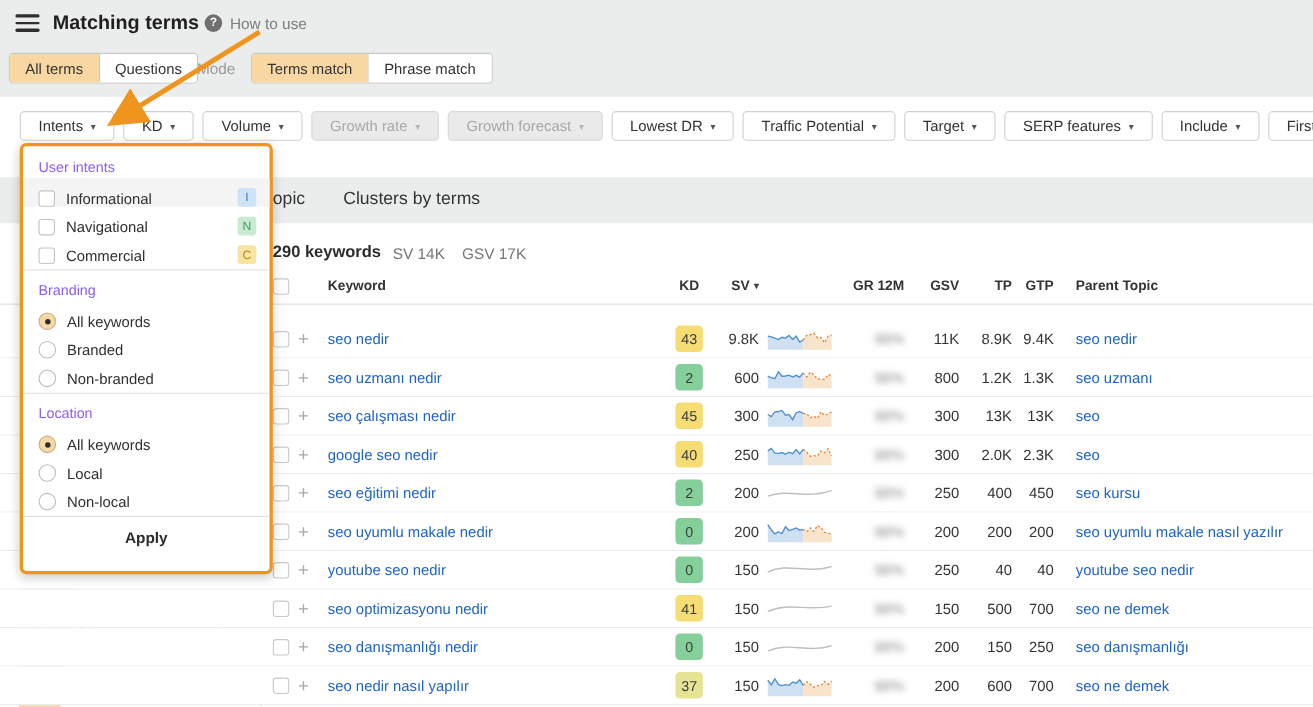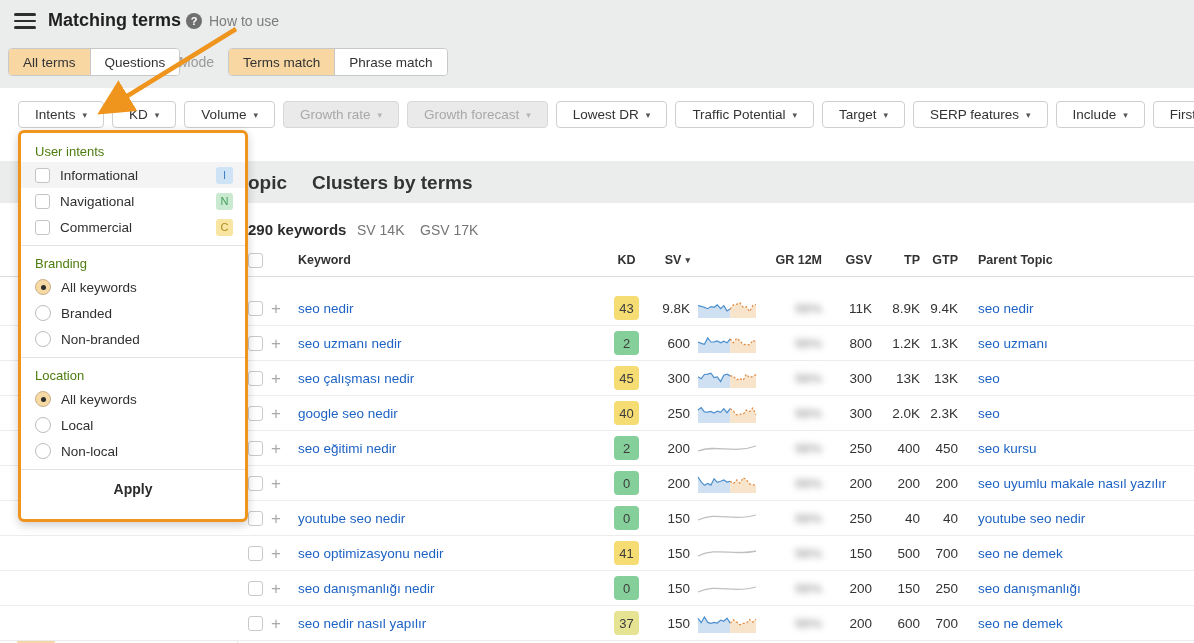--- a/index.html
+++ b/index.html
@@ -30,21 +30,21 @@
   .filters { position:absolute; left:18px; top:101px; display:flex; gap:8px; }
   .fbtn { height:27px; display:flex; align-items:center; gap:7px; padding:0 16px; background:#fff; border:1px solid #cfcfcf; border-radius:4px; font-size:13.5px; color:#333; cursor:pointer; white-space:nowrap; }
   .fbtn .caret { font-size:9px; color:#555; }
   .fbtn.disabled { background:#eaeaea; border-color:#d8d8d8; color:#a8a8a8; cursor:default; }
   .fbtn.disabled .caret { color:#b5b5b5; }
 
   
   .arrow-svg { position:absolute; left:0; top:0; pointer-events:none; z-index:70; }
 
   
-  .rtab { position:absolute; top:172px; font-size:19px; font-weight:bold; color:#333; cursor:pointer; }
+  .rtab { position:absolute; top:172px; font-size:16px; font-weight:normal; color:#333; cursor:pointer; }
   .rtab-partial { left:248px; }
   .rtab-terms { left:312px; }
 
   
   .summary-count { position:absolute; left:248px; top:221px; font-size:15px; font-weight:bold; color:#2c2c2c; }
   .summary-sv { position:absolute; left:357px; top:222px; font-size:14px; color:#757575; }
   .summary-gsv { position:absolute; left:420px; top:222px; font-size:14px; color:#757575; }
   .summary-divider { position:absolute; left:0; top:257px; width:1194px; height:1px; background:#e2e2e2; }
 
   
@@ -75,22 +75,22 @@
   a.kw, a.parent { color:var(--link,#1e63c4); text-decoration:none; cursor:pointer; }
   .kd-badge { min-width:25px; height:24px; padding:0 4px; border-radius:4px; display:flex; align-items:center; justify-content:center; font-size:13px; color:#3d3d3d; }
   .kd-yellow { background:var(--kd-yellow,#f5dc73); }
   .kd-green  { background:var(--kd-green,#85cf9b); }
   .kd-lime   { background:var(--kd-lime,#e6e493); }
   .blur { filter:blur(3px); color:#8a8a8a; }
   .sort-caret { font-size:9px; color:#444; margin-left:4px; }
 
   
   .panel { position:absolute; left:18px; top:130px; width:230px; height:392px; background:#fff; border:3px solid var(--accent,#ef941d); border-radius:6px; box-shadow:0 3px 10px rgba(0,0,0,.2); z-index:60; padding-top:6px; }
-  .p-title { padding:5px 14px 3px; font-size:13px; color:#4d7c0f; }
-  .p-item { height:26px; display:flex; align-items:center; padding:0 12px 0 14px; cursor:pointer; }
+  .p-title { padding:5px 14px 3px; font-size:13px; color:#8b5cf6; }
+  .p-item { height:26px; display:flex; align-items:flex-end; padding:0 12px 0 14px; cursor:pointer; }
   .p-item.hl { background:#f4f4f4; }
   .p-item .lbl { font-size:13.5px; color:#2f2f2f; margin-left:10px; flex:1; }
   .p-check { width:15px; height:15px; border:1px solid #c4c4c4; border-radius:3px; background:#fff; flex:0 0 auto; }
   .p-radio { width:16px; height:16px; border-radius:50%; border:1px solid #bdbdbd; background:#fff; flex:0 0 auto; position:relative; }
   .p-radio.sel { background:#f6d9a4; border-color:#c9b089; }
   .p-radio.sel::after { content:""; position:absolute; left:4.5px; top:4.5px; width:5px; height:5px; border-radius:50%; background:#2d2d2d; }
   .i-badge { width:17px; height:17px; border-radius:3px; font-size:11px; display:flex; align-items:center; justify-content:center; }
   .ib-blue   { background:#cfe3f7; color:#3f7fc1; }
   .ib-green  { background:#c9ead0; color:#43a05c; }
   .ib-yellow { background:#f8e5a2; color:#b3891f; }
@@ -385,20 +385,23 @@
           <a class="parent">seo kursu</a>
         </div>
       </div>
       <div class="trow" style="top: 466px;">
         <div class="cell c-check">
           <div class="chk"></div>
         </div>
         <div class="cell c-plus">
           <span class="plus">+</span>
         </div>
+        <div class="cell c-keyword">
+          <a class="kw">seo uyumlu makale nedir</a>
+        </div>
         <div class="cell c-kd">
           <div class="kd-badge kd-green">0</div>
         </div>
         <div class="cell c-sv">200</div>
         <div class="cell c-chart">
           <span><svg width="62" height="28">
     <path d="M2.0 9.0 L5.2 13.8 L8.4 17.3 L11.7 15.4 L14.9 17.1 L18.1 10.8 L21.3 14.3 L24.6 13.3 L27.8 12.0 L31.0 14.1 L34.2 13.3 L34.2 25 L2.0 25 Z" fill="#cfe0f3"></path>
               <path d="M34.2 13.3 L37.4 15.6 L40.7 11.9 L43.9 15.0 L47.1 9.8 L50.3 11.7 L53.6 15.9 L56.8 16.5 L60.0 17.7 L60.0 25 L34.2 25 Z" fill="#f8e3cb"></path>
     <path d="M2.0 9.0 L5.2 13.8 L8.4 17.3 L11.7 15.4 L14.9 17.1 L18.1 10.8 L21.3 14.3 L24.6 13.3 L27.8 12.0 L31.0 14.1 L34.2 13.3" fill="none" stroke="#4d8fcc" stroke-width="1.2"></path>
     <path d="M34.2 13.3 L37.4 15.6 L40.7 11.9 L43.9 15.0 L47.1 9.8 L50.3 11.7 L53.6 15.9 L56.8 16.5 L60.0 17.7" fill="none" stroke="#e0873c" stroke-width="1.2" stroke-dasharray="2 2"></path>

